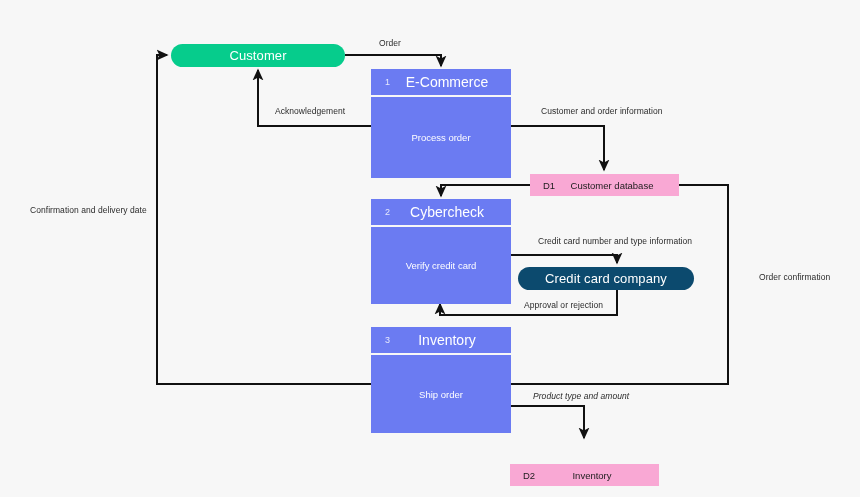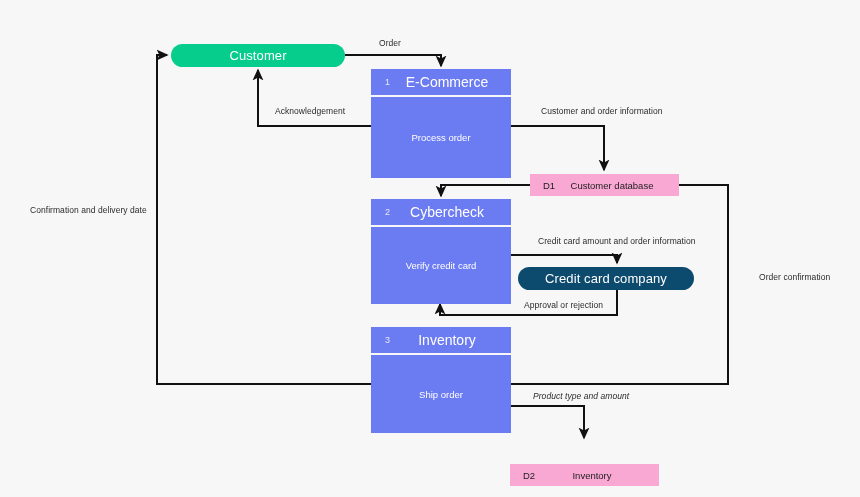--- a/index.html
+++ b/index.html
@@ -196,21 +196,21 @@
     <span class="datastore-id">D2</span>
     <span class="datastore-label">Inventory</span>
   </div>
 
   <div class="flow-label" style="left:379px; top:38px;">Order</div>
 
   <div class="flow-label" style="left:275px; top:106px;">Acknowledgement</div>
 
   <div class="flow-label" style="left:541px; top:106px;">Customer and order information</div>
 
-  <div class="flow-label" style="left:538px; top:236px;">Credit card amount and order information</div>
+  <div class="flow-label" style="left:538px; top:236px;">Credit card number and type information</div>
 
   <div class="flow-label" style="left:524px; top:300px;">Approval or rejection</div>
 
   <div class="flow-label" style="left:533px; top:391px;font-style:italic;">Product type and amount</div>
 
   <div class="flow-label" style="left:30px; top:205px;text-align:right;">Confirmation and delivery date</div>
 
   <div class="flow-label" style="left:759px; top:272px;">Order confirmation</div>
 
 </div>

